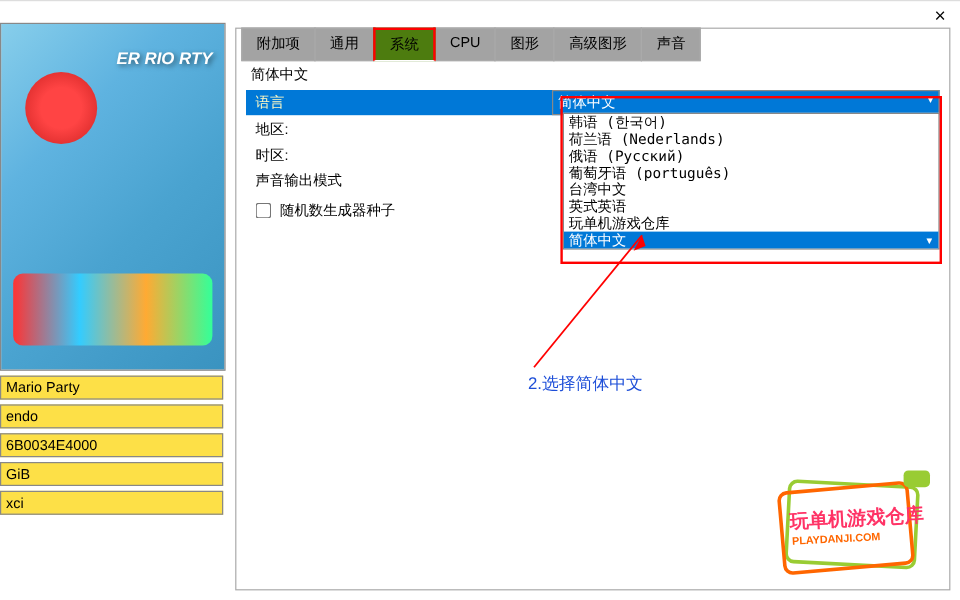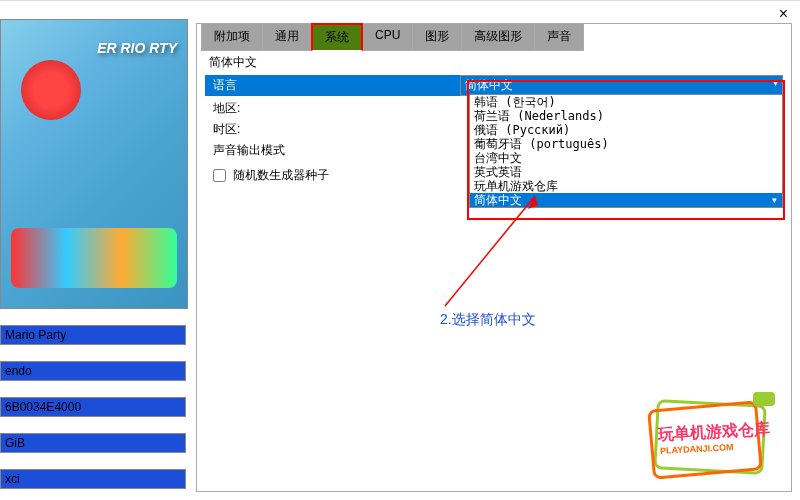--- a/index.html
+++ b/index.html
@@ -4,21 +4,21 @@
 <style>
 * { box-sizing: border-box; margin: 0; padding: 0; }
 body { font-family: "Microsoft YaHei", sans-serif; font-size: 12px; background: #fff; width: 800px; height: 500px; overflow: hidden; position: relative; }
 .window { width: 800px; height: 500px; position: relative; border-top: 1px solid #ddd; }
 .close-btn { position: absolute; top: 4px; right: 12px; font-size: 16px; cursor: pointer; font-family: Arial; }
 .left-panel { position: absolute; left: 0; top: 18px; width: 190px; }
 .game-image { width: 188px; height: 290px; border: 1px solid #888; background: linear-gradient(135deg, #87CEEB 0%, #5fb3e0 30%, #4aa3d0 60%, #3a93c0 100%); position: relative; overflow: hidden; }
 .game-image::before { content: ""; position: absolute; top: 40px; left: 20px; width: 60px; height: 60px; background: radial-gradient(circle, #ff4444 40%, #cc2222 100%); border-radius: 50%; }
 .game-image::after { content: ""; position: absolute; bottom: 20px; left: 10px; right: 10px; height: 60px; background: linear-gradient(90deg, #ff3333, #33ccff, #ffaa33, #33ff99); border-radius: 8px; }
 .game-title-overlay { position: absolute; top: 20px; right: 10px; color: #fff; font-weight: bold; font-size: 14px; text-shadow: 2px 2px 4px rgba(0,0,0,0.5); line-height: 1.2; font-style: italic; }
-.info-field { width: 186px; height: 20px; border: 1px solid #888; margin-top: 16px; padding: 2px 4px; font-size: 12px; background: #1d4ed8; overflow: hidden; white-space: nowrap; }
+.info-field { width: 186px; height: 20px; border: 1px solid #888; margin-top: 4px; padding: 2px 4px; font-size: 12px; background: #fde047; overflow: hidden; white-space: nowrap; }
 .right-panel { position: absolute; left: 196px; top: 22px; right: 8px; bottom: 8px; border: 1px solid #aaa; }
 .tabs { display: flex; position: absolute; top: -1px; left: 4px; }
 .tab { padding: 4px 12px; border: 1px solid #aaa; background: #a3a3a3; font-size: 12px; margin-right: -1px; cursor: pointer; position: relative; }
 .tab.active { background: #4d7c0f; border-bottom: 1px solid #fff; z-index: 2; }
 .tab-highlight { border: 2px solid #ff0000; }
 .content { position: absolute; top: 24px; left: 8px; right: 8px; }
 .section-title { font-size: 12px; margin: 6px 0 4px 4px; }
 .form-row { display: flex; align-items: center; margin-bottom: 4px; }
 .form-label { width: 255px; padding-left: 8px; font-size: 12px; }
 .form-label.blue-bg { background: #0078d7; color: #fef9c3; padding: 2px 8px; }

